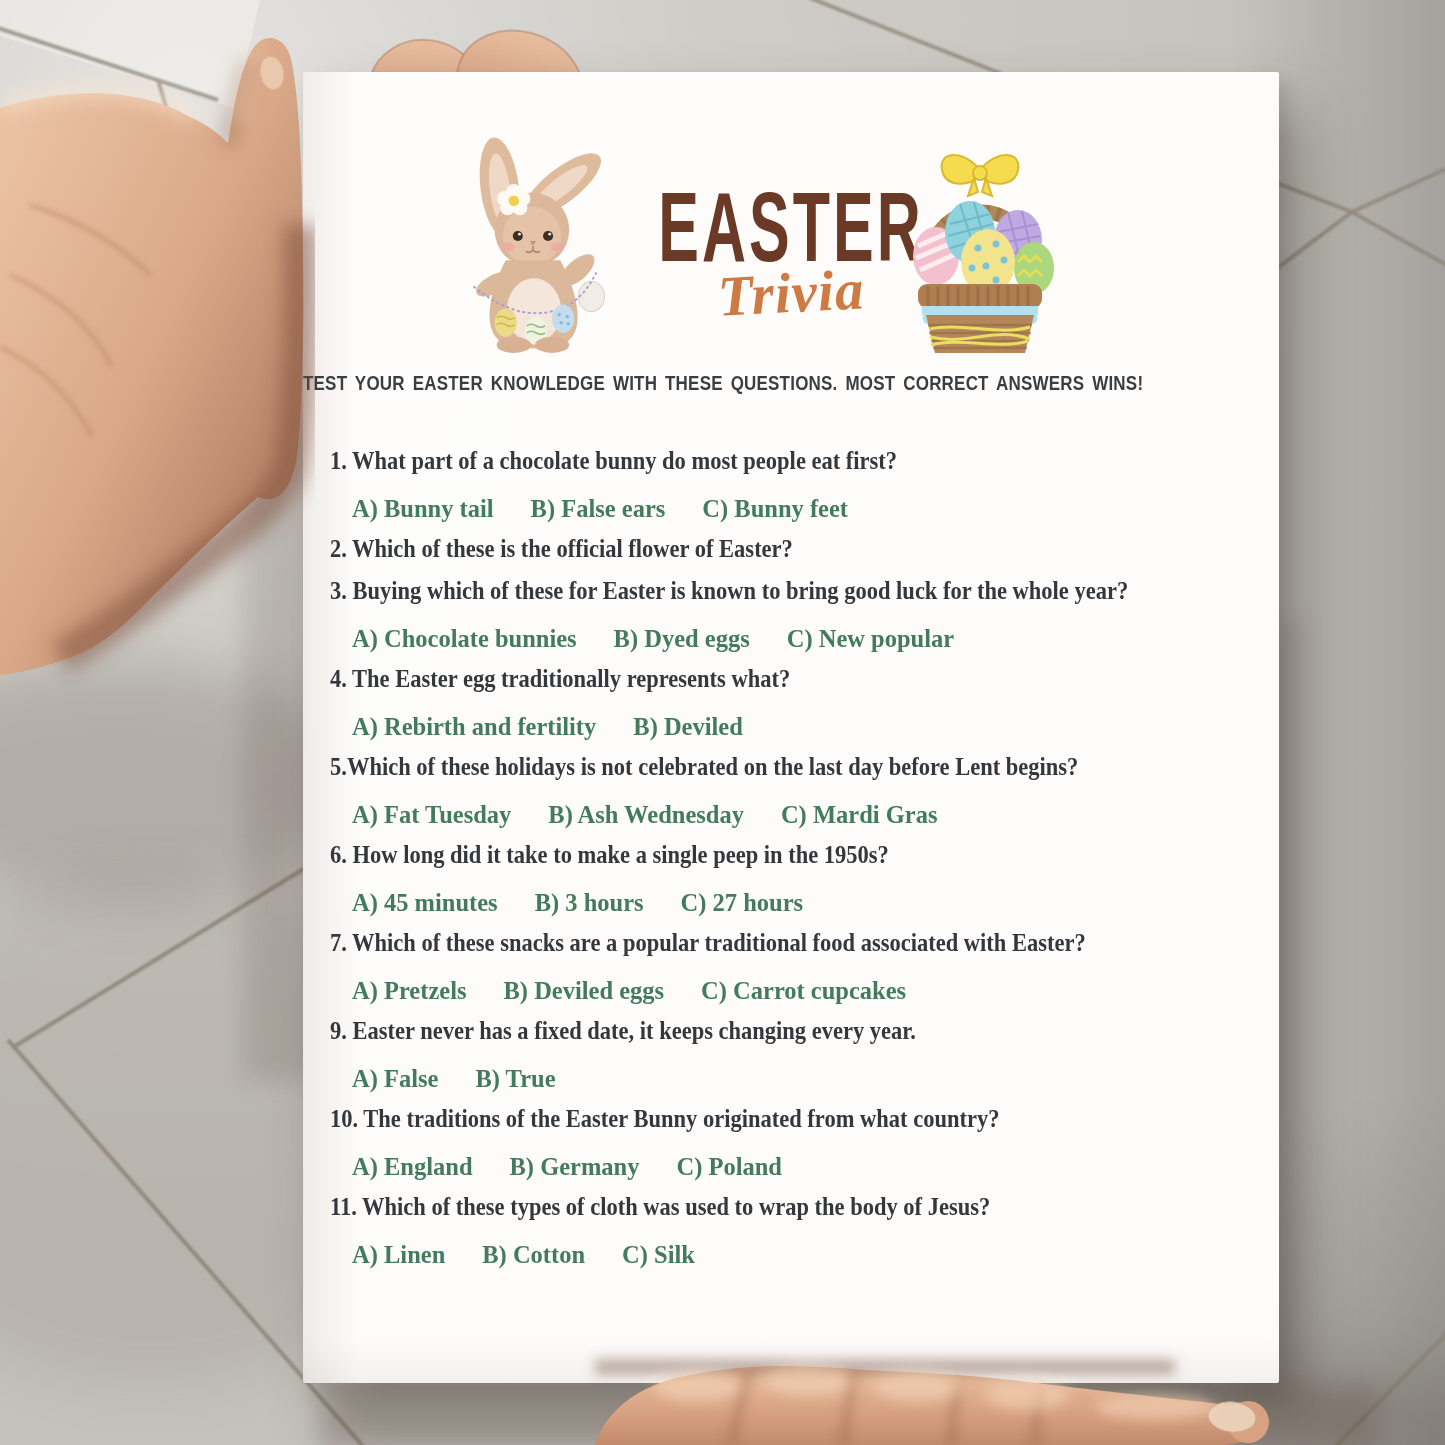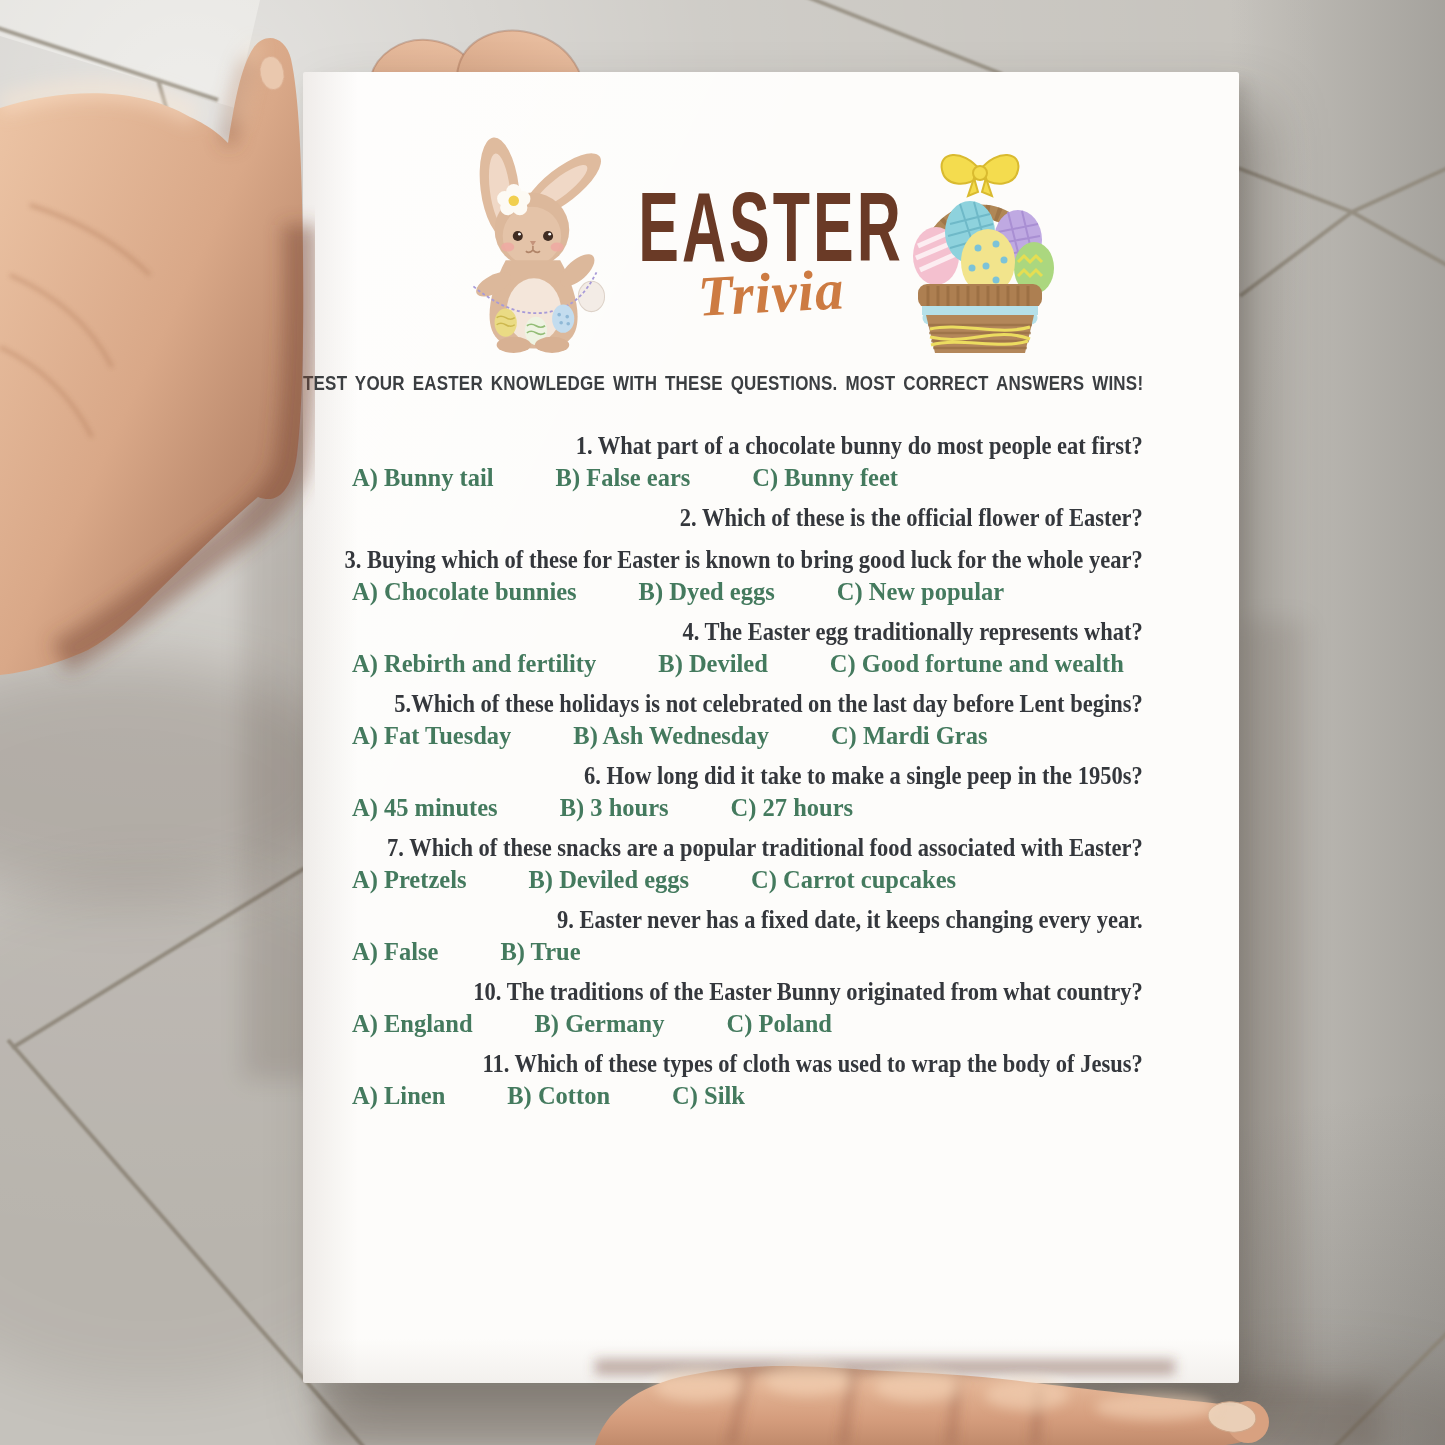--- a/index.html
+++ b/index.html
@@ -8,20 +8,21 @@
   
   .paper{
     position:absolute;left:303px;top:72px;width:936px;height:1311px;
     background-color:#fdfcfa;
     background-image:
       linear-gradient(to right, rgba(110,85,70,.10), rgba(0,0,0,0) 55px),
       linear-gradient(to top, rgba(110,85,70,.07), rgba(0,0,0,0) 45px),
       linear-gradient(115deg, rgba(255,255,255,.5), rgba(0,0,0,0) 40%);
     border-radius:2px;
     box-shadow: 26px 36px 60px rgba(55,45,38,.35), 8px 10px 16px rgba(55,45,38,.15);
+    padding-left: 40px;
   }
   .hdr{position:absolute;left:0;top:0;width:100%;height:300px;}
   .bunny{position:absolute;left:152px;top:51px;width:172px;height:232px;}
   .basket{position:absolute;left:597px;top:62px;width:160px;height:220px;}
   .paper-title{
     position:absolute;top:98px;left:50%;
     transform:translateX(-50%) scaleY(1.62);transform-origin:top center;
     font-family:"Liberation Sans",sans-serif;font-weight:bold;font-size:61px;
     letter-spacing:3px;color:#6a3a26;white-space:nowrap;
   }
@@ -32,28 +33,28 @@
     font-size:57px;color:#cd7b42;white-space:nowrap;letter-spacing:1px;
   }
   .instructions{
     position:absolute;top:301px;left:0;width:100%;text-align:left;
   }
   .instructions span{
     display:inline-block;transform:scaleY(1.14);transform-origin:top center;
     font-family:"Liberation Sans",sans-serif;font-weight:bold;font-size:17px;
     letter-spacing:.2px;word-spacing:3px;color:#3b3e41;white-space:nowrap;
   }
-  .questions{position:absolute;left:27px;top:357px;width:903px;text-align:right;}
+  .questions{position:absolute;left:27px;top:372px;width:903px;}
   .q{margin-bottom:8px;}
   .q-text{
     font-size:25px;line-height:34px;font-weight:bold;color:#34373c;
     white-space:nowrap;transform:scaleX(.9);transform-origin:left center;
   }
   .opts{
-    margin-top:0;padding-left:22px;display:flex;column-gap:62px;
+    margin-top:16px;padding-left:22px;display:flex;column-gap:37px;
     font-size:24.5px;line-height:30px;font-weight:bold;color:#447a5e;white-space:nowrap;
   }
 </style>
 </head>
 <body>
 
 <div class="scene">
 
   <svg class="layer" style="left:0;top:0;" width="1445" height="1445" viewBox="0 0 1445 1445">
     <defs>
@@ -260,21 +261,20 @@
           <span>A) Chocolate bunnies</span>
           <span>B) Dyed eggs</span>
           <span>C) New popular</span>
         </div>
       </div>
       <div class="q">
         <div class="q-text">4. The Easter egg traditionally represents what?</div>
         <div class="opts">
           <span>A) Rebirth and fertility</span>
           <span>B) Deviled</span>
-          <span>C) Good fortune and wealth</span>
         </div>
       </div>
       <div class="q">
         <div class="q-text">5.Which of these holidays is not celebrated on the last day before Lent begins?</div>
         <div class="opts">
           <span>A) Fat Tuesday</span>
           <span>B) Ash Wednesday</span>
           <span>C) Mardi Gras</span>
         </div>
       </div>

